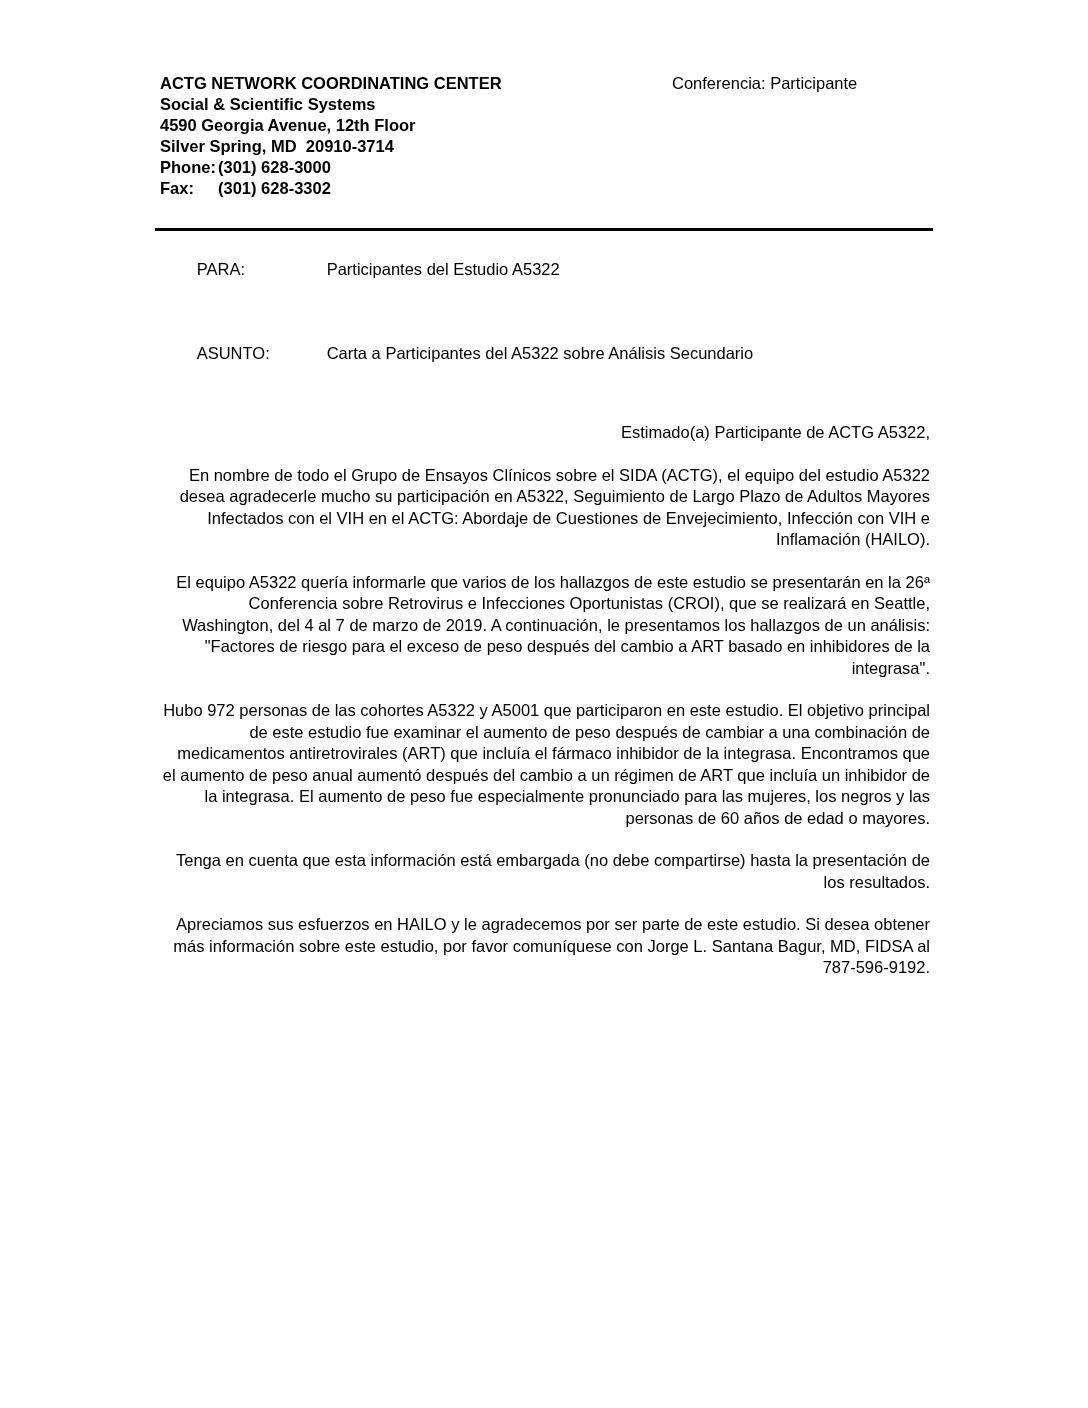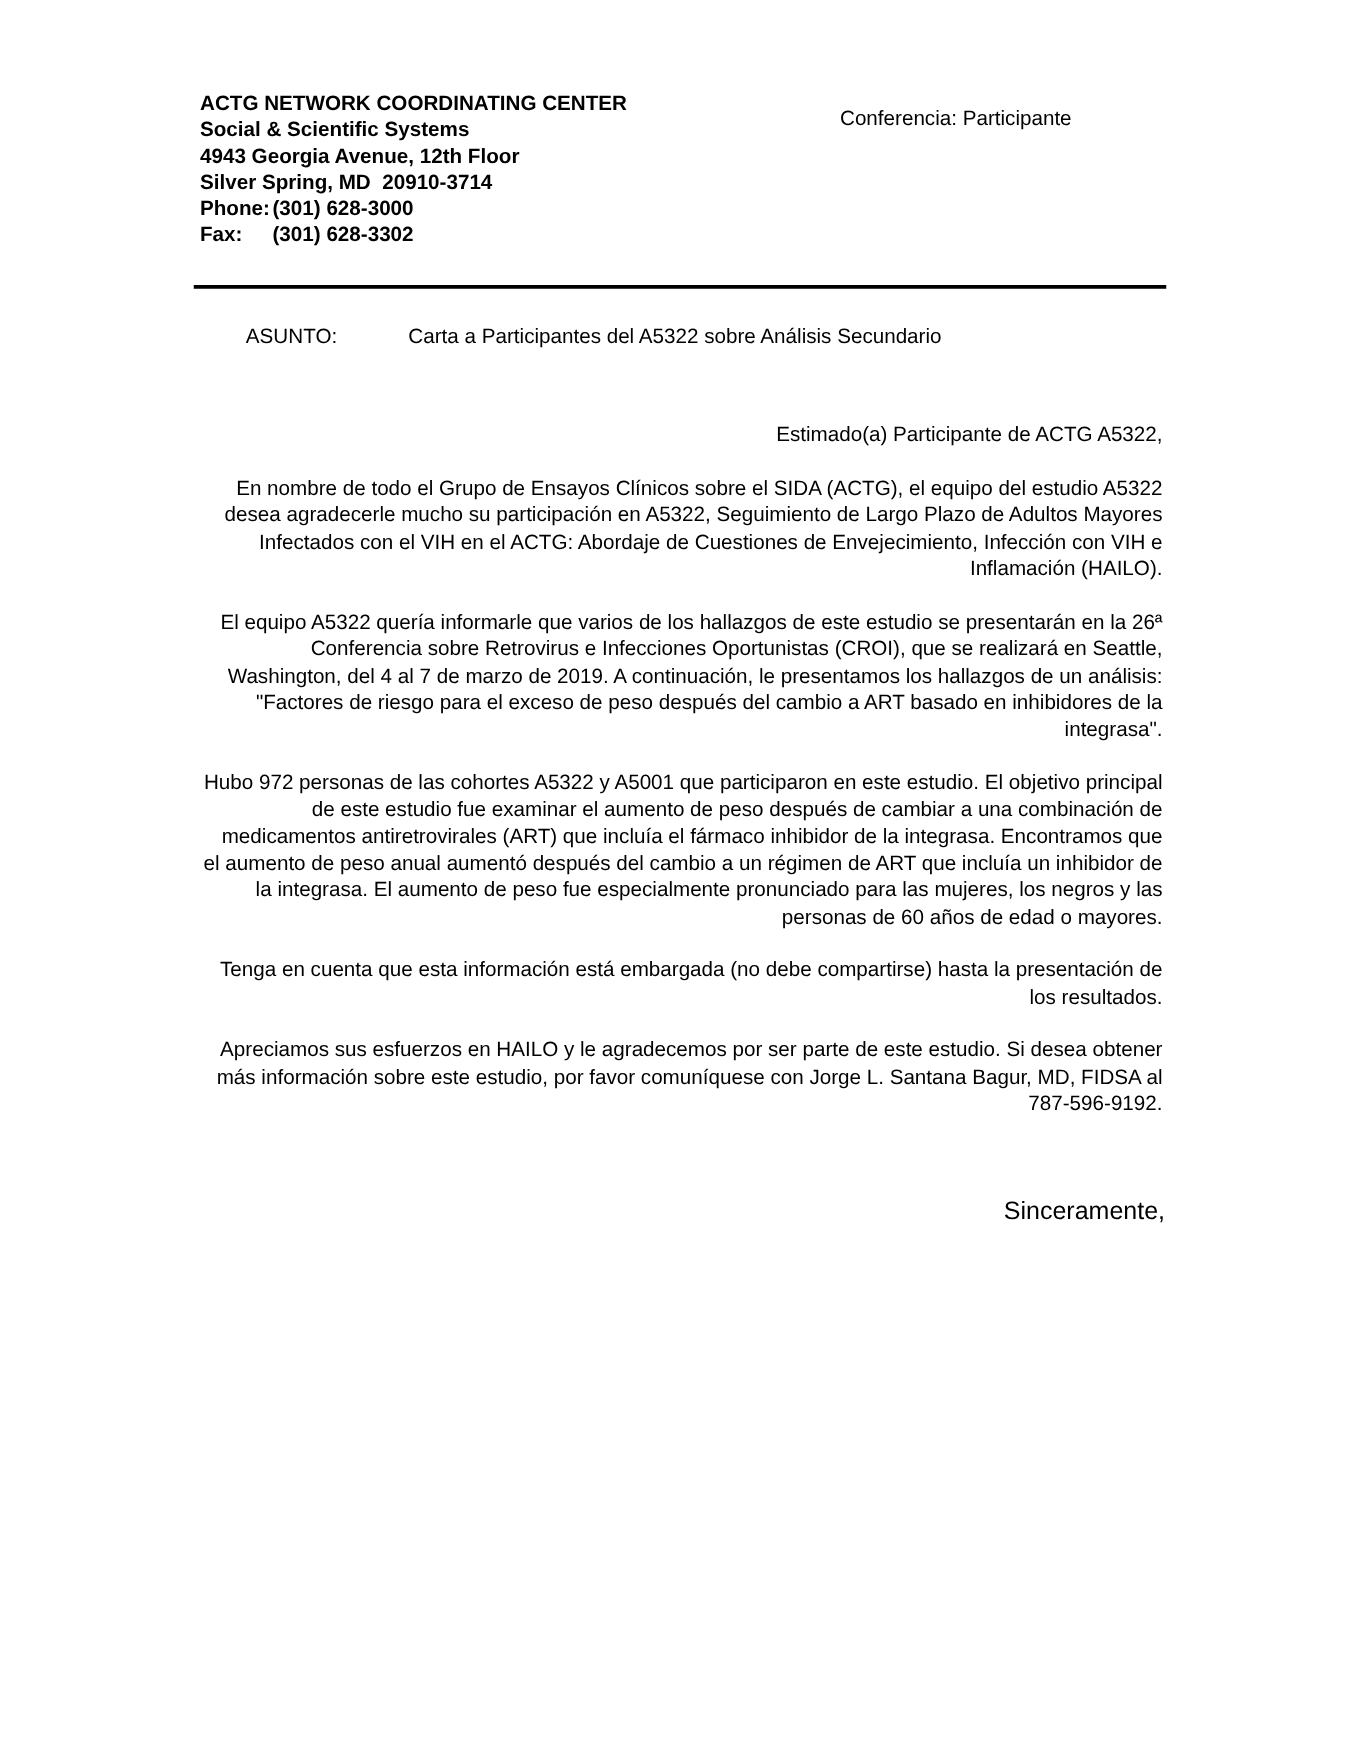--- a/index.html
+++ b/index.html
@@ -20,21 +20,21 @@
   .letterhead { position: relative; }
   .hline {
     font-weight: bold;
     font-size: 16.5px;
     line-height: 21px;
     white-space: pre-wrap;
   }
   .conference-note {
     position: absolute;
     left: 512px;
-    top: 12px;
+    top: 0;
     font-weight: normal;
     font-size: 16.5px;
     line-height: 21px;
   }
   .contact-label {
     display: inline-block;
     width: 58px;
   }
   .rule {
     height: 3px;
@@ -74,29 +74,32 @@
 </head>
 <body>
 
 <div class="page">
   <div class="doc">
 
     <div class="letterhead">
       <div class="hline">ACTG NETWORK COORDINATING CENTER</div>
       <div class="conference-note">Conferencia: Participante</div>
       <div class="hline">Social &amp; Scientific Systems</div>
-      <div class="hline">4943 Georgia Avenue, 12th Floor</div>
+      <div class="hline">4590 Georgia Avenue, 12th Floor</div>
       <div class="hline">Silver Spring, MD  20910-3714</div>
       <div class="hline"><span class="contact-label">Phone:</span><span>(301) 628-3000</span></div>
       <div class="hline"><span class="contact-label">Fax:</span><span>(301) 628-3302</span></div>
     </div>
 
     <div class="rule"></div>
 
     <div class="memo">
+      <div class="memo-row">
+        <span class="memo-label">PARA:</span><span class="memo-value">Participantes del Estudio A5322</span>
+      </div>
       <div class="memo-row">
         <span class="memo-label">ASUNTO:</span><span class="memo-value">Carta a Participantes del A5322 sobre Análisis Secundario</span>
       </div>
     </div>
 
     <div class="body-text">
       <p class="para">Estimado(a) Participante de ACTG A5322,</p>
       <p class="para">En nombre de todo el Grupo de Ensayos Clínicos sobre el SIDA (ACTG), el equipo del estudio A5322 desea agradecerle mucho su participación en A5322, Seguimiento de Largo Plazo de Adultos Mayores Infectados con el VIH en el ACTG: Abordaje de Cuestiones de Envejecimiento, Infección con VIH e Inflamación (HAILO).</p>
       <p class="para">El equipo A5322 quería informarle que varios de los hallazgos de este estudio se presentarán en la 26ª Conferencia sobre Retrovirus e Infecciones Oportunistas (CROI), que se realizará en Seattle, Washington, del 4 al 7 de marzo de 2019. A continuación, le presentamos los hallazgos de un análisis: "Factores de riesgo para el exceso de peso después del cambio a ART basado en inhibidores de la integrasa".</p>
       <p class="para">Hubo 972 personas de las cohortes A5322 y A5001 que participaron en este estudio. El objetivo principal de este estudio fue examinar el aumento de peso después de cambiar a una combinación de medicamentos antiretrovirales (ART) que incluía el fármaco inhibidor de la integrasa. Encontramos que el aumento de peso anual aumentó después del cambio a un régimen de ART que incluía un inhibidor de la integrasa. El aumento de peso fue especialmente pronunciado para las mujeres, los negros y las personas de 60 años de edad o mayores.</p>

